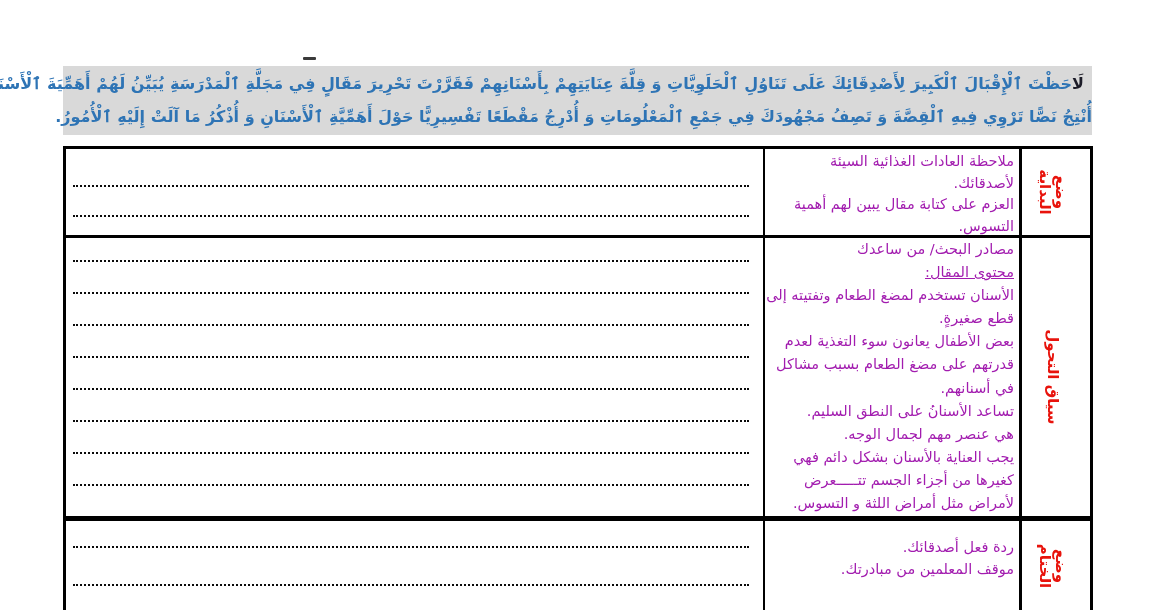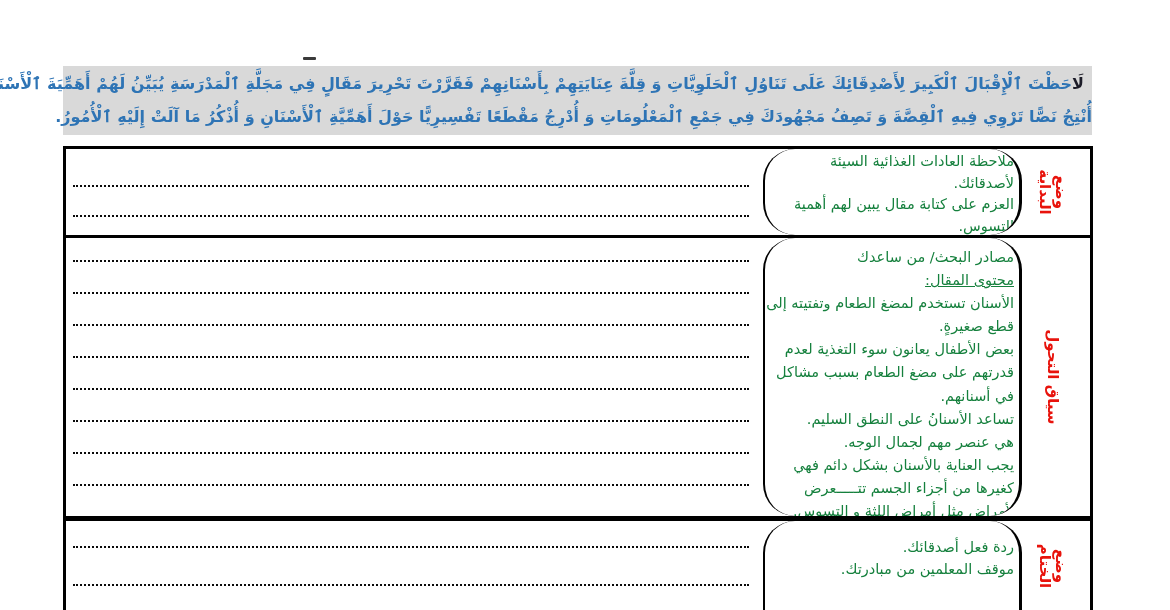--- a/index.html
+++ b/index.html
@@ -18,29 +18,29 @@
 
   
   .ptable{position:absolute;left:63px;top:146px;width:1030px;box-sizing:border-box;
           border:3px solid #000;border-bottom:none;}
   .trow{display:flex;flex-direction:row;align-items:stretch;}
   .trow.r1{height:86px;border-bottom:3px solid #000;}
   .trow.r2{height:278px;border-bottom:5px solid #000;}
   .trow.r3{height:165px;}
   .cell-dots{position:relative;width:697px;box-sizing:border-box;}
   .cell-notes{position:relative;width:259px;box-sizing:border-box;border-left:2px solid #000;border-right:3px solid #000;
-              direction:rtl;color:#15803d;font-size:14.5px;overflow:hidden;border-radius:32px;}
+              direction:rtl;color:#a21caf;font-size:14.5px;overflow:hidden;}
   .cell-label{position:relative;width:61px;box-sizing:border-box;overflow:hidden;}
   .dotline{position:absolute;left:7px;right:14px;height:0;border-bottom:2.5px dotted #0a0a0a;}
   .note{text-align:right;padding:0 5px 0 2px;white-space:nowrap;}
   .r1 .note{line-height:21.5px;}
   .r2 .note{line-height:23.1px;}
   .r3 .note{line-height:21.5px;}
   .r1 .notes-pad{padding-top:2px;}
-  .r2 .notes-pad{padding-top:8px;}
+  .r2 .notes-pad{padding-top:0;}
   .r3 .notes-pad{padding-top:16px;}
   .note.u{text-decoration:underline;}
   .note.c{text-align:right;}
   .rot{position:absolute;left:50%;top:50%;transform:translate(-50%,-50%) rotate(90deg);
        color:var(--label-red,#e8130c);font-weight:bold;font-size:15px;line-height:16px;
        text-align:center;white-space:nowrap;direction:rtl;}
   .r3 .rot{top:45px;}
 </style>
 </head>
 <body>

